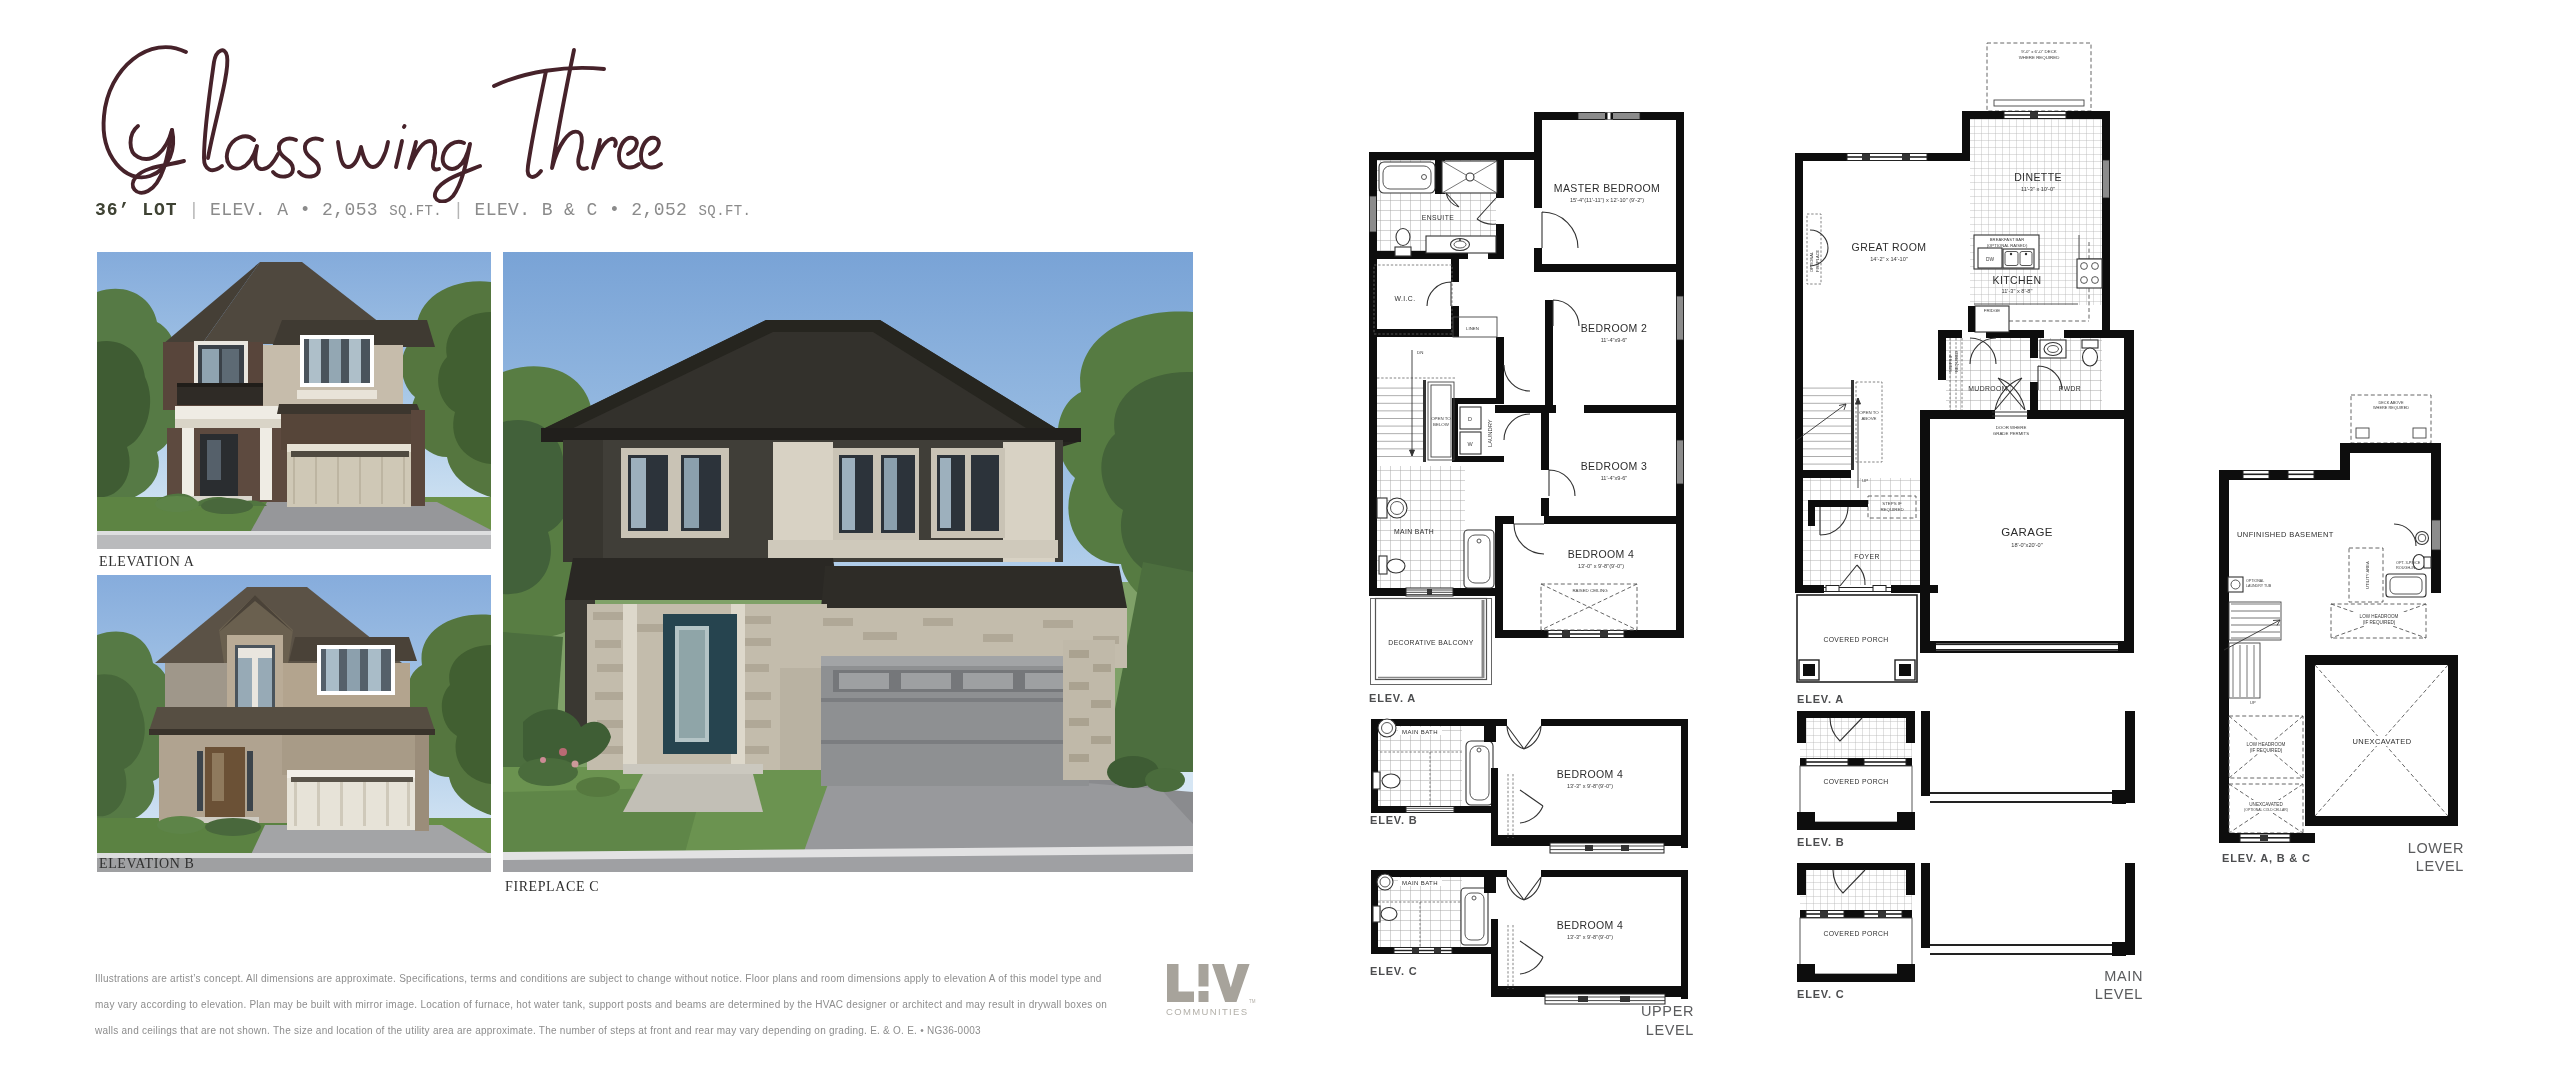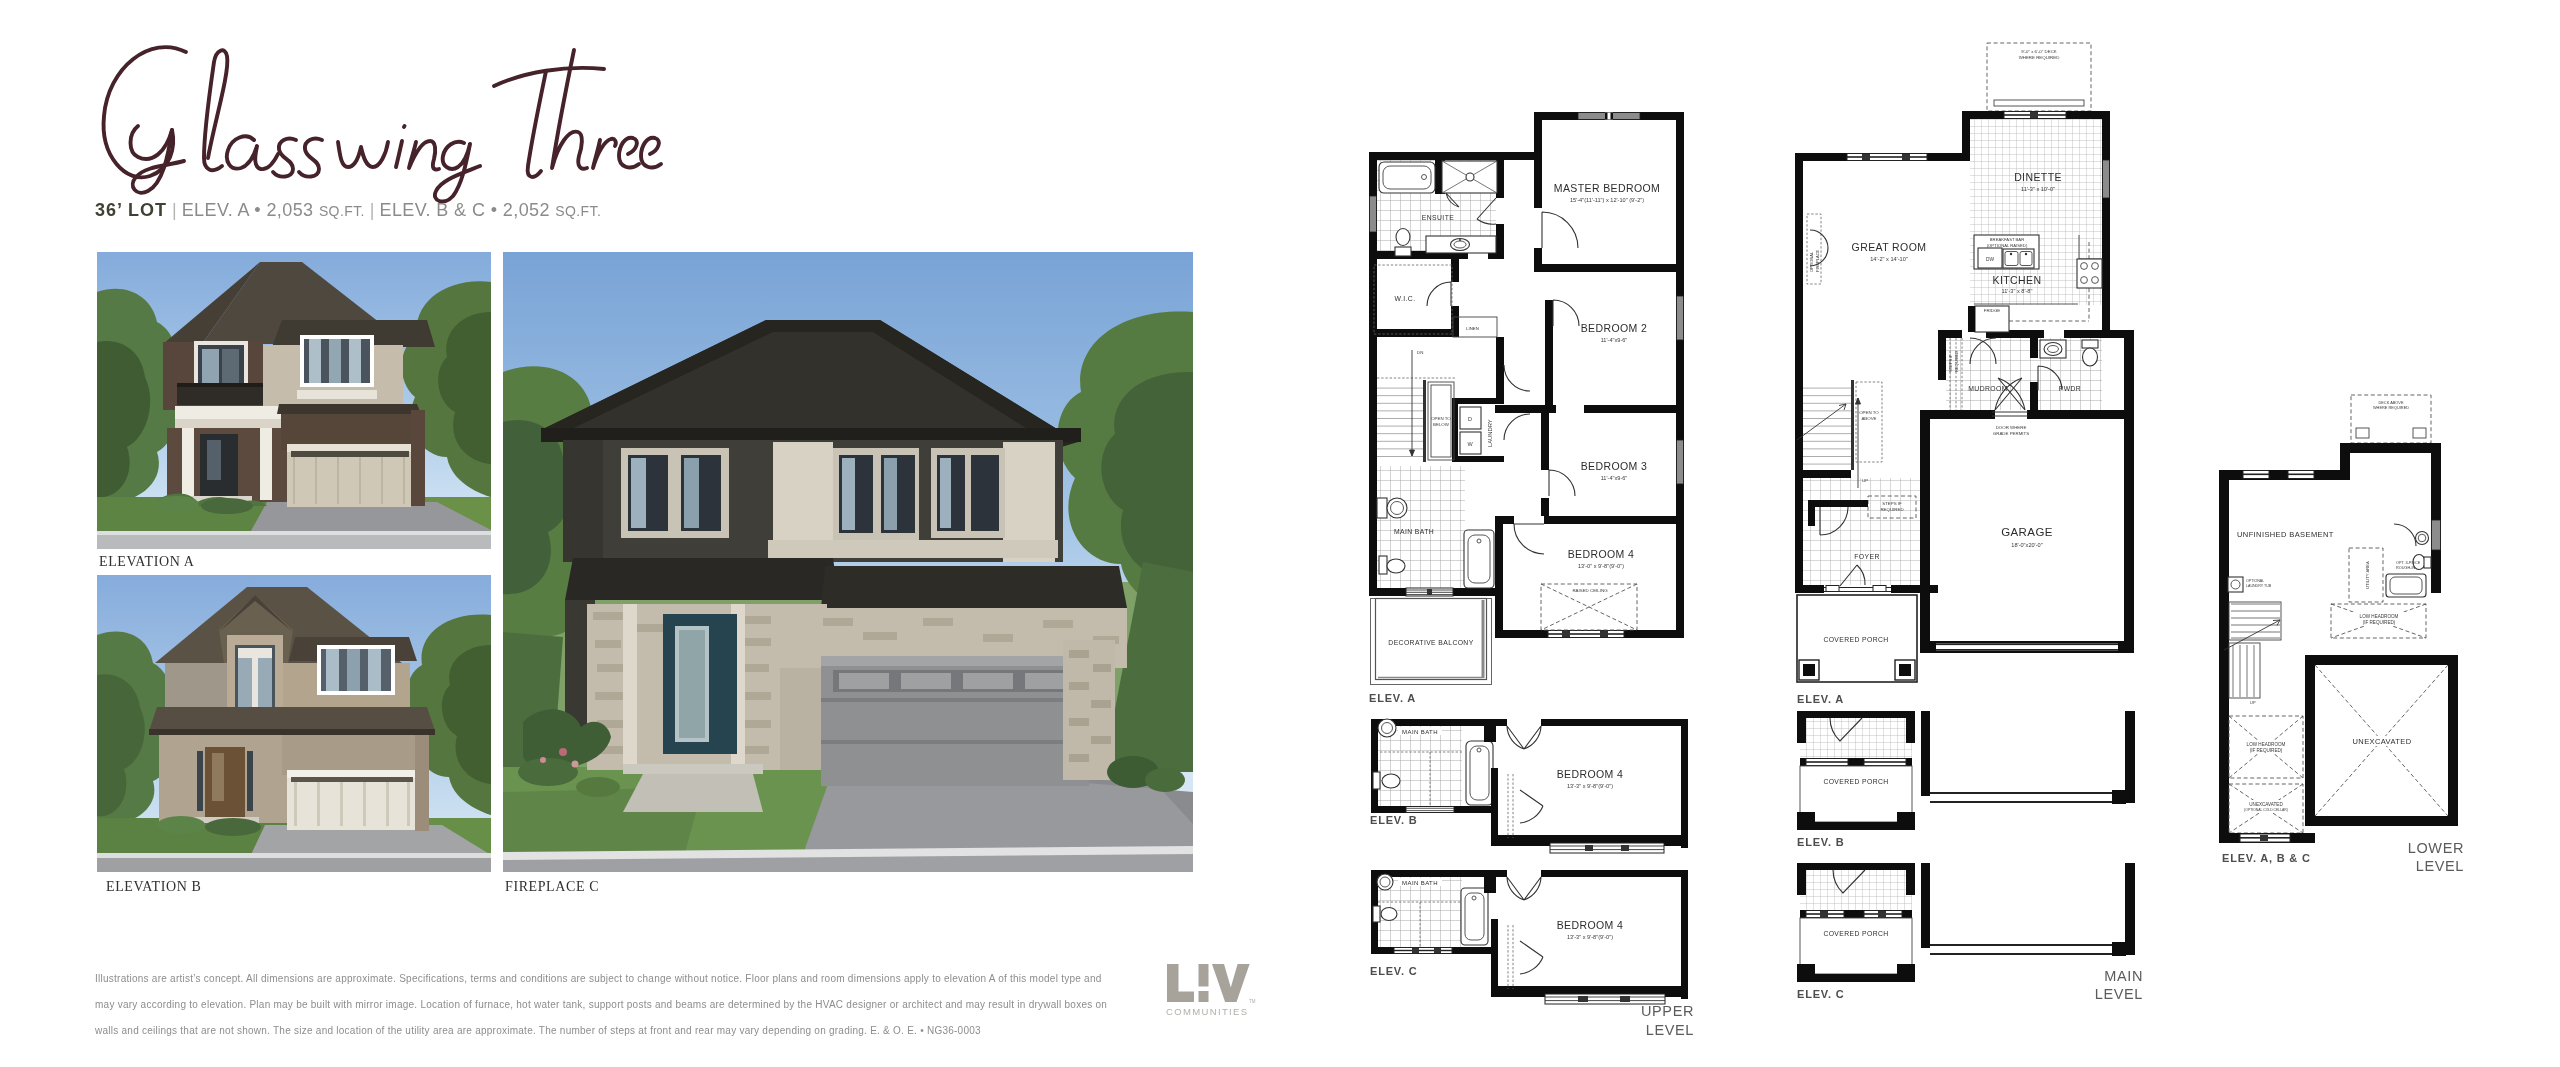--- a/index.html
+++ b/index.html
@@ -1,18 +1,18 @@
 <!DOCTYPE html>
 <html><head>
 <meta charset="utf-8">
 <style>
 html,body{margin:0;padding:0;background:#fff}
 .page{position:relative;width:2560px;height:1067px;background:#ffffff;overflow:hidden;font-family:"Liberation Sans",sans-serif}
 .abs{position:absolute}
-.serif{font-family:Liberation Sans, sans-serif}
+.serif{font-family:Liberation Mono, monospace}
 .elabel{font-family:"Liberation Serif",serif;font-size:14px;letter-spacing:0.6px;color:#303030}
 .disc{font-size:10px;line-height:26px;color:#8d8d8d;letter-spacing:0.25px}
 </style>
 </head>
 <body>
 <div class="page">
 
 <div class="abs" id="titlebox" style="left:90px;top:28px;width:580px;height:175px;">
 <svg width="580" height="175" viewBox="0 0 580 175">
 <g fill="none" stroke="#46222a" stroke-width="3.9" stroke-linecap="round" stroke-linejoin="round">
@@ -219,21 +219,21 @@
 </g>
 <rect x="194" y="202" width="122" height="5" fill="#5a544a"></rect>
 
 <rect x="318" y="160" width="14" height="96" fill="#9b8d7a"></rect>
 
 <ellipse cx="84" cy="250" rx="24" ry="9" fill="#5d8448"></ellipse>
 <ellipse cx="136" cy="252" rx="28" ry="9" fill="#49683c"></ellipse>
 </svg>
 </div>
 
-<div class="abs elabel" style="left:99px;top:879px;margin-left:7px;">ELEVATION B</div>
+<div class="abs elabel" style="left:99px;top:856px;">ELEVATION B</div>
 
 <div class="abs" id="photoC" style="left:503px;top:252px;width:690px;height:620px;">
 <svg width="690" height="620" viewBox="0 0 690 620">
 <defs>
 <linearGradient id="skyC" x1="0" y1="0" x2="0" y2="1">
 <stop offset="0" stop-color="#79a3d6"></stop>
             <stop offset="0.5" stop-color="#a5c6e7"></stop>
             <stop offset="0.85" stop-color="#d6e6f4"></stop>
 </linearGradient>
 </defs>

